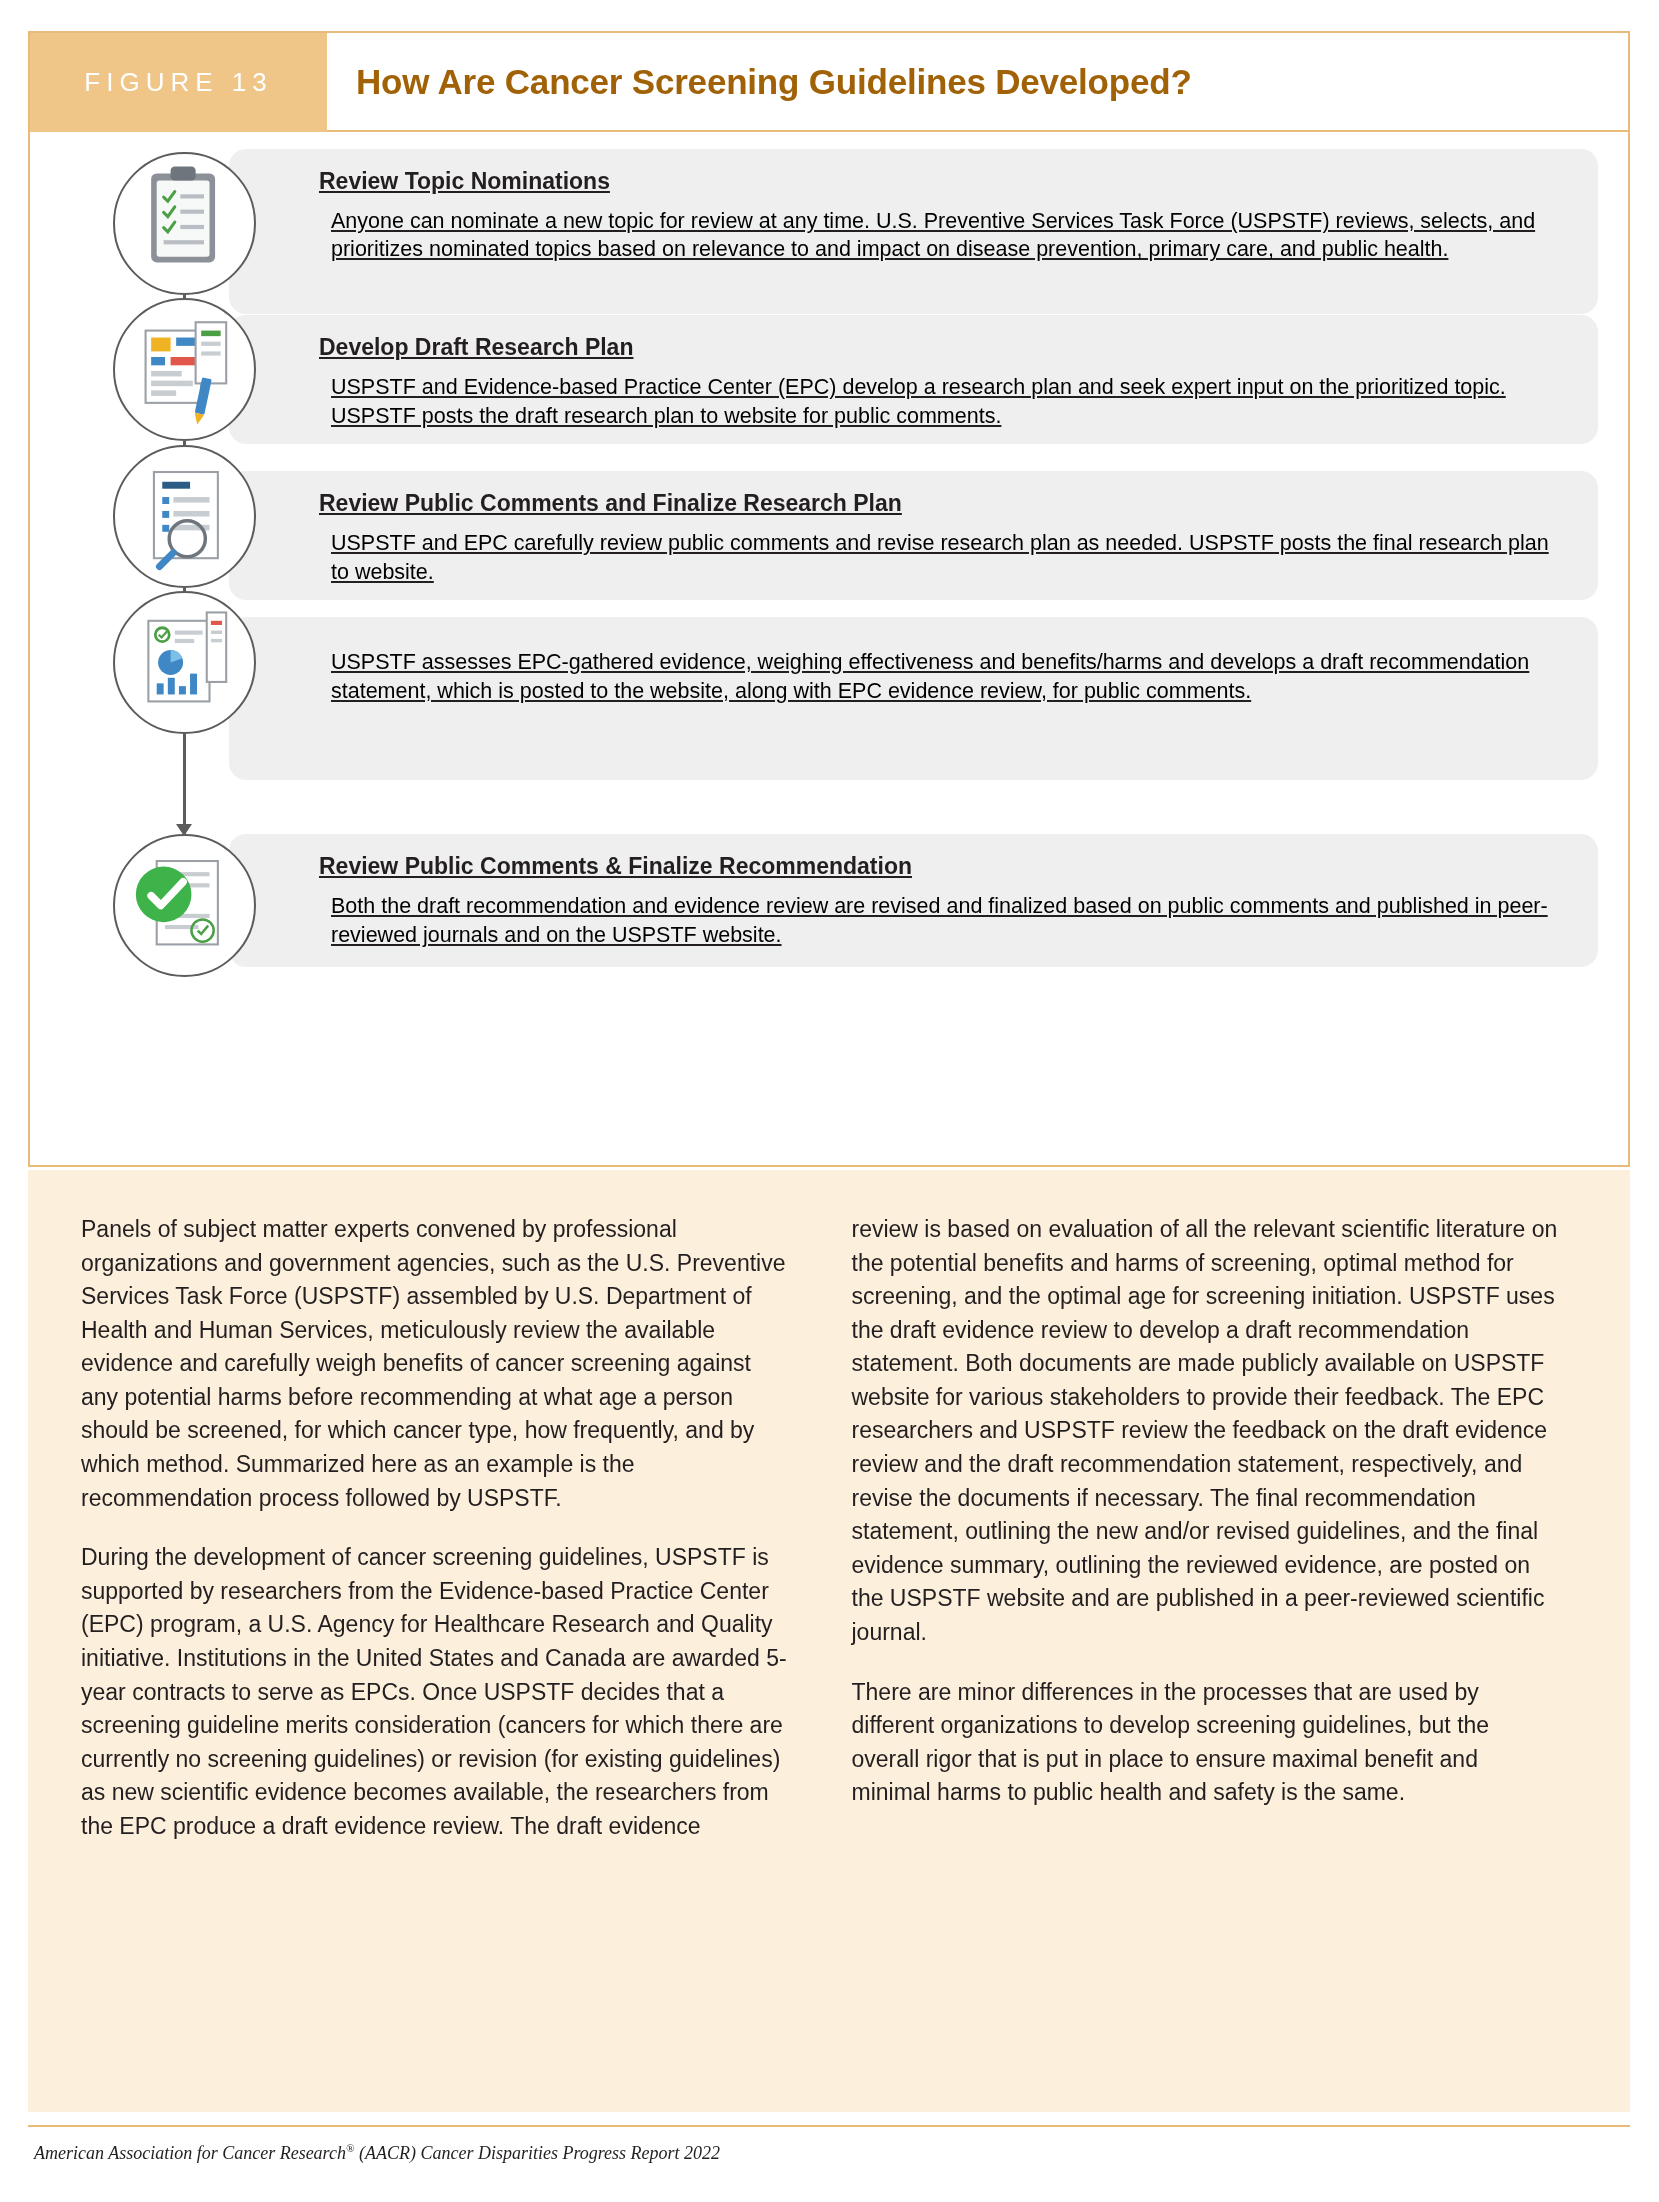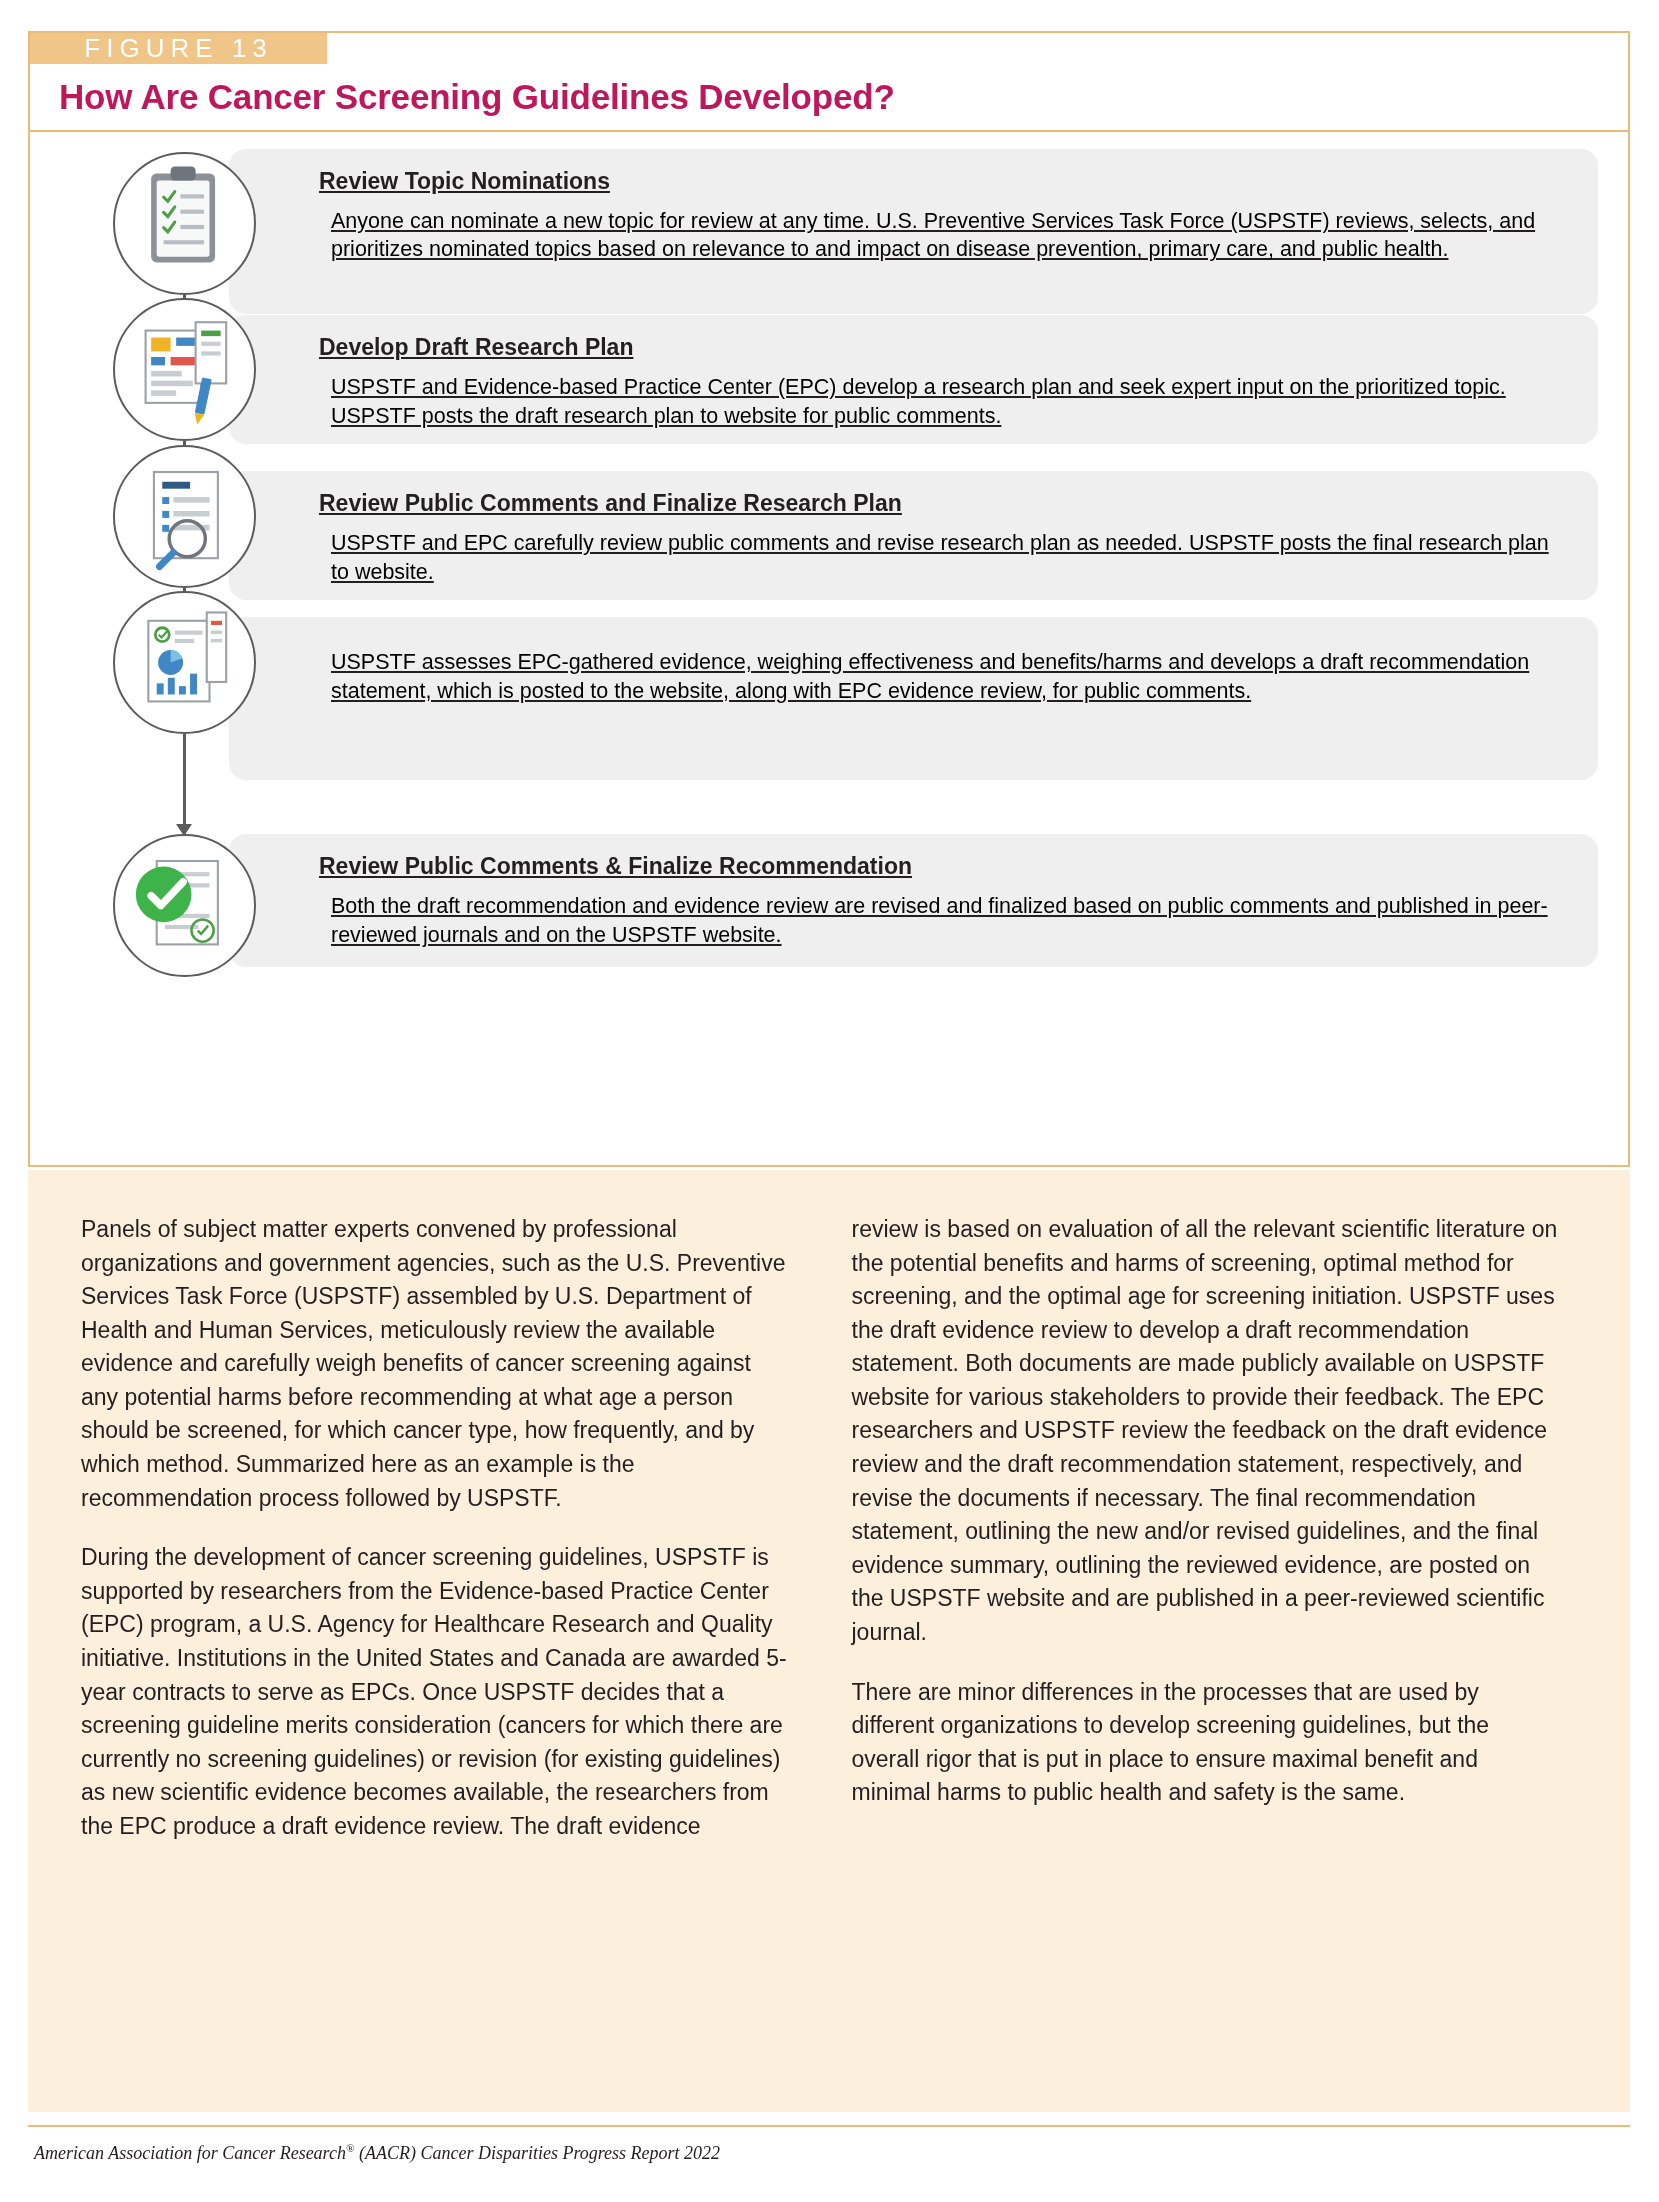--- a/index.html
+++ b/index.html
@@ -33,21 +33,20 @@
     box-sizing: border-box;
     background: #ffffff;
   }
   .figure-header {
     position: absolute;
     left: 0; top: 0;
     height: 99px;
     width: 100%;
     display: flex;
     align-items: stretch;
-    flex-direction: column;
   }
   .figure-tag {
     width: 297px;
     background: #efc588;
     color: #ffffff;
     display: flex;
     align-items: center;
     justify-content: center;
     font-size: 26px;
     letter-spacing: 6px;
@@ -57,21 +56,21 @@
     flex: 1;
     display: flex;
     align-items: center;
     border-bottom: 2.6px solid #e9bb7a;
     padding-left: 29px;
     box-sizing: border-box;
   }
   .figure-title {
     font-size: 35px;
     font-weight: bold;
-    color: #be185d;
+    color: #a16207;
     letter-spacing: -0.2px;
   }
 
   
   .steps {
     position: absolute;
     left: 0;
     top: 102px;
     width: 100%;
   }

